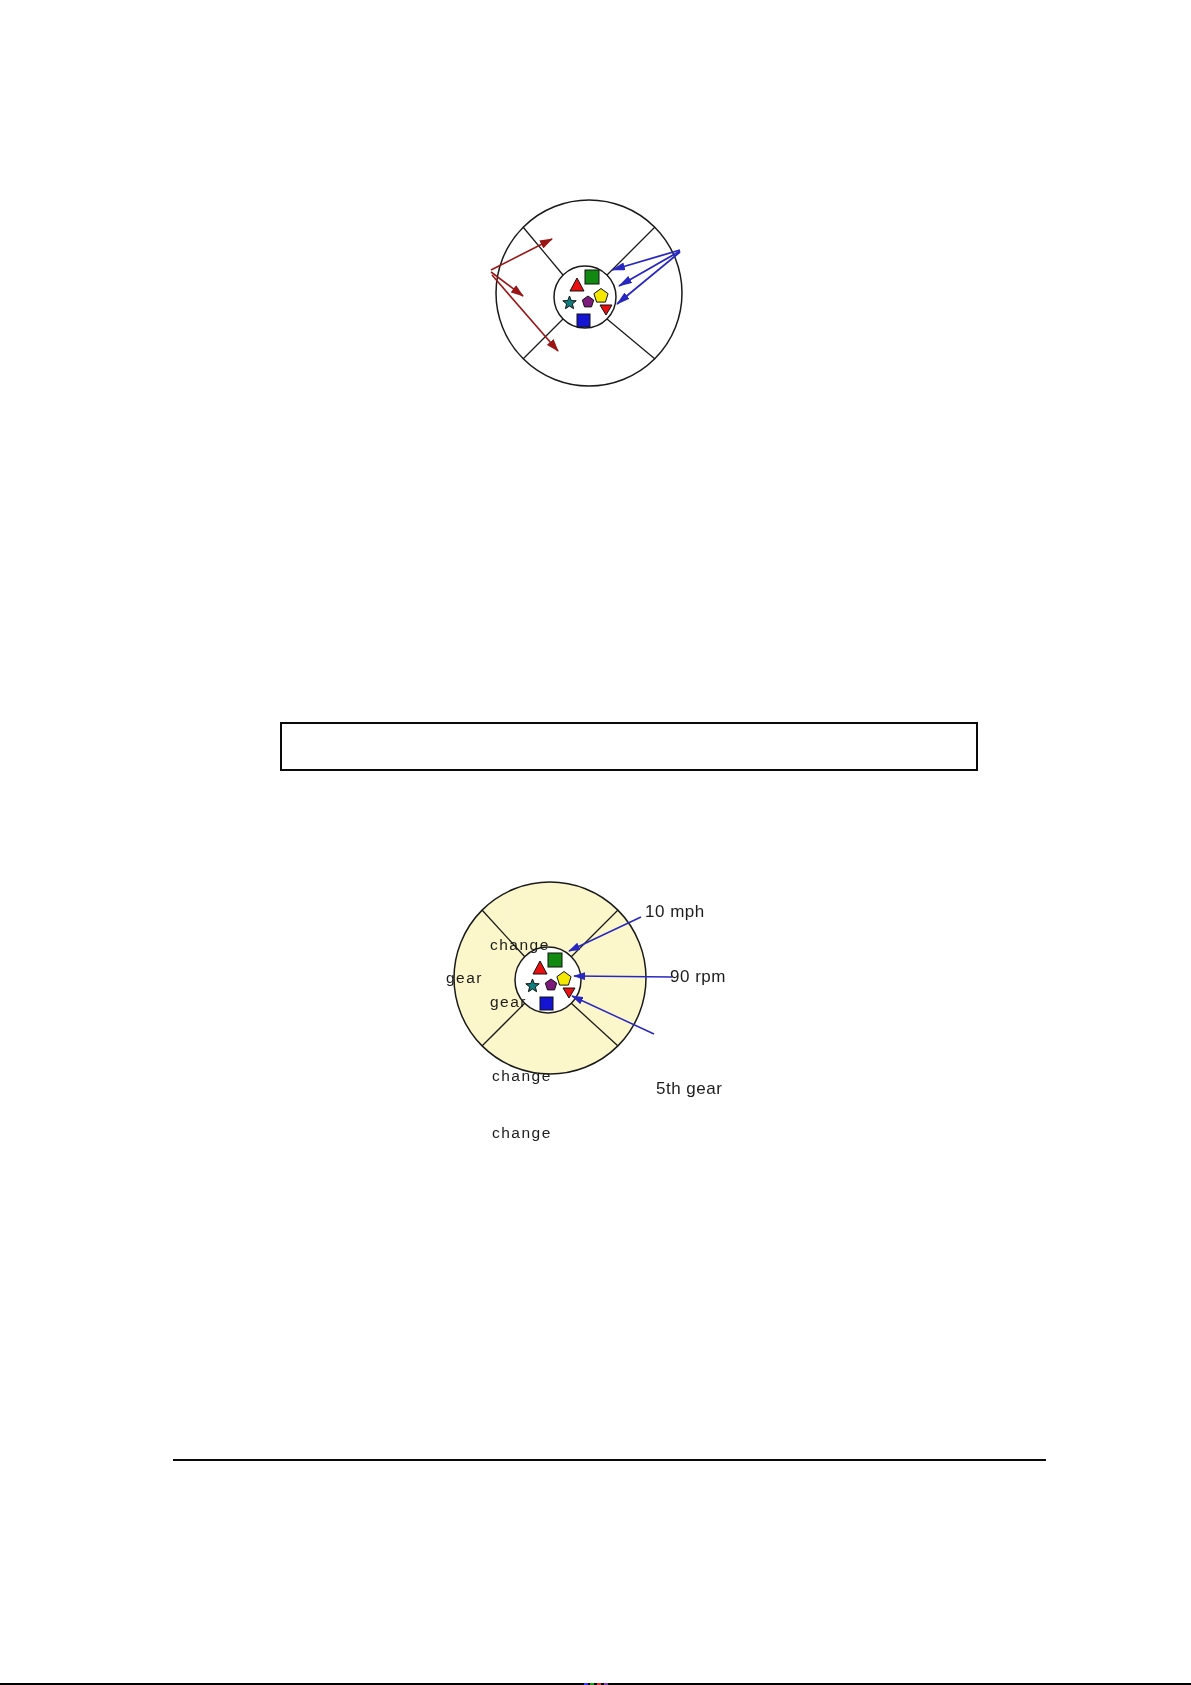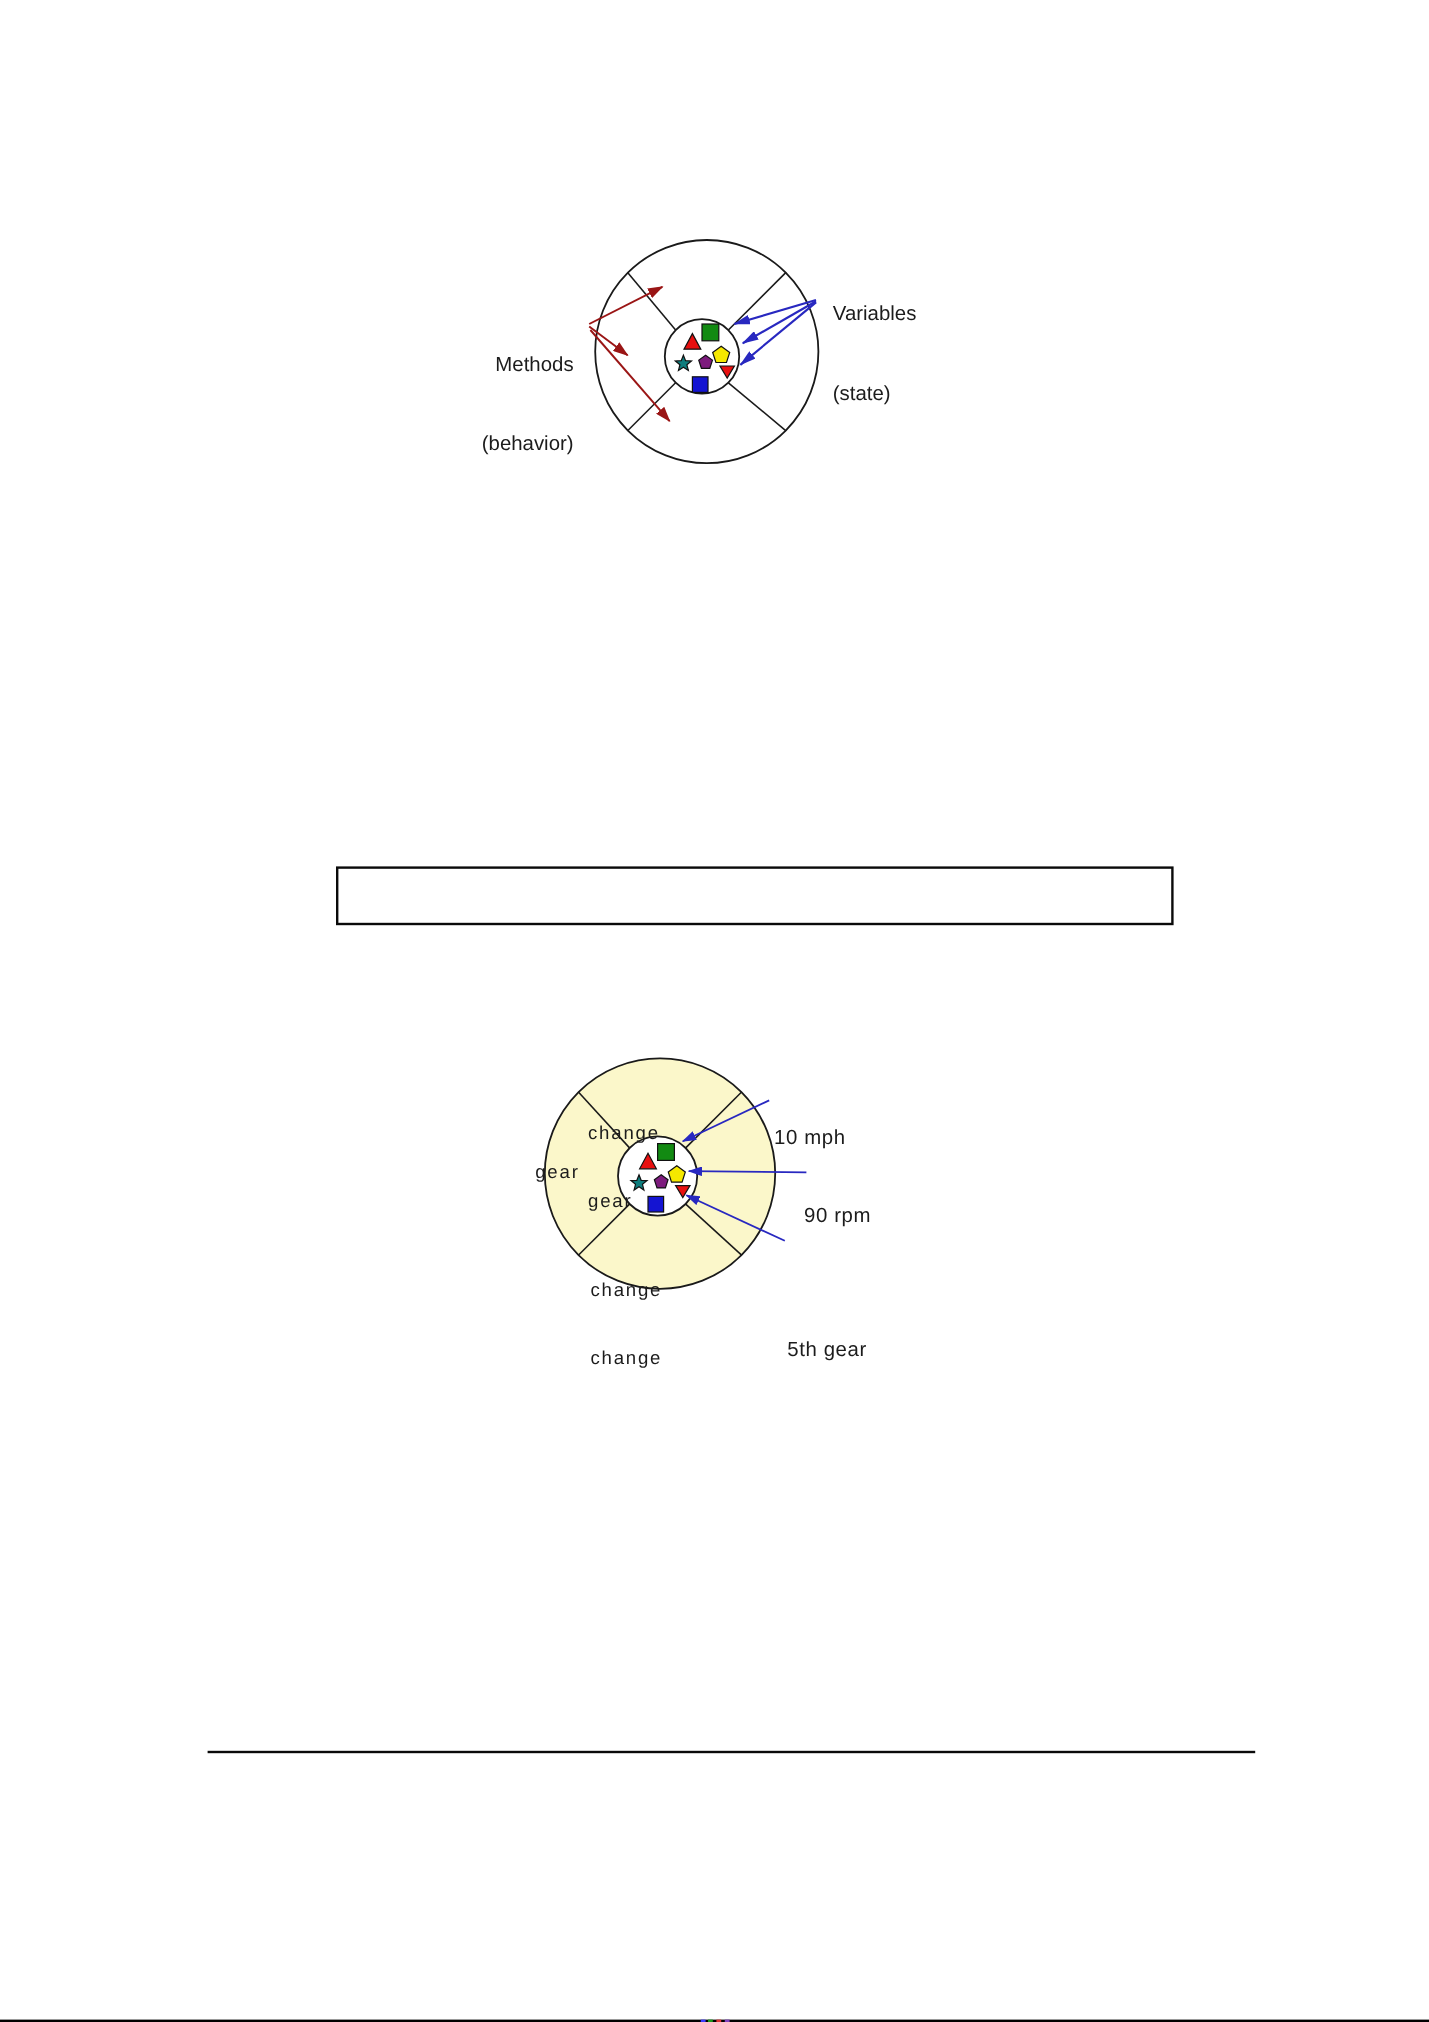--- a/index.html
+++ b/index.html
@@ -10,21 +10,21 @@
     font-family:"Liberation Sans", sans-serif;
     color:#1c1c1c;
     overflow:hidden;
   }
   .abs{position:absolute;}
   .lbl{font-size:17px;line-height:22px;white-space:pre;}
   .sector-lbl{
     font-size:15.5px;line-height:19px;letter-spacing:1.5px;
     white-space:pre;
   }
-  .callout-lbl{font-size:17px;letter-spacing:.5px;white-space:pre;margin-top:36px;}
+  .callout-lbl{font-size:17px;letter-spacing:.5px;white-space:pre;}
   .code-box{
     left:280px;top:722px;width:694px;height:45px;
     border:2px solid #0a0a0a;background:#ffffff;
   }
   .rule{background:#0a0a0a;}
   .chip{position:absolute;height:2px;width:4px;}
   svg{display:block;}
 </style>
 </head>
 <body>
@@ -68,28 +68,20 @@
       <line x1="52" y1="80" x2="118" y2="156" marker-end="url(#mk-red)" stroke="#9a1515"></line>
     </g>
 
     <g stroke="#2828c0" stroke-width="1.8">
       <line x1="240" y1="55" x2="172" y2="75" marker-end="url(#mk-blue1)" stroke="#2828c0"></line>
       <line x1="240" y1="56" x2="179" y2="91" marker-end="url(#mk-blue1)" stroke="#2828c0"></line>
       <line x1="240" y1="57" x2="177" y2="109" marker-end="url(#mk-blue1)" stroke="#2828c0"></line>
     </g>
   </svg>
 
-  <div class="abs lbl" style="left:348px;top:249px;width:130px;text-align:right">
-    <div>Methods</div>
-    <div>(behavior)</div>
-  </div>
-  <div class="abs lbl" style="left:694px;top:207px">
-    <div>Variables</div>
-    <div>(state)</div>
-  </div>
 
   <div class="abs code-box"></div>
 
   <svg class="abs" style="left:440px;top:870px" width="320" height="220" viewBox="0 0 320 220">
     <defs>
       <marker id="mk-blue2" markerUnits="userSpaceOnUse" markerWidth="12" markerHeight="8" refX="11" refY="4" orient="auto">
         <path d="M0,0 L12,4 L0,8 Z" fill="#2828c0"></path>
       </marker>
     </defs>
 

